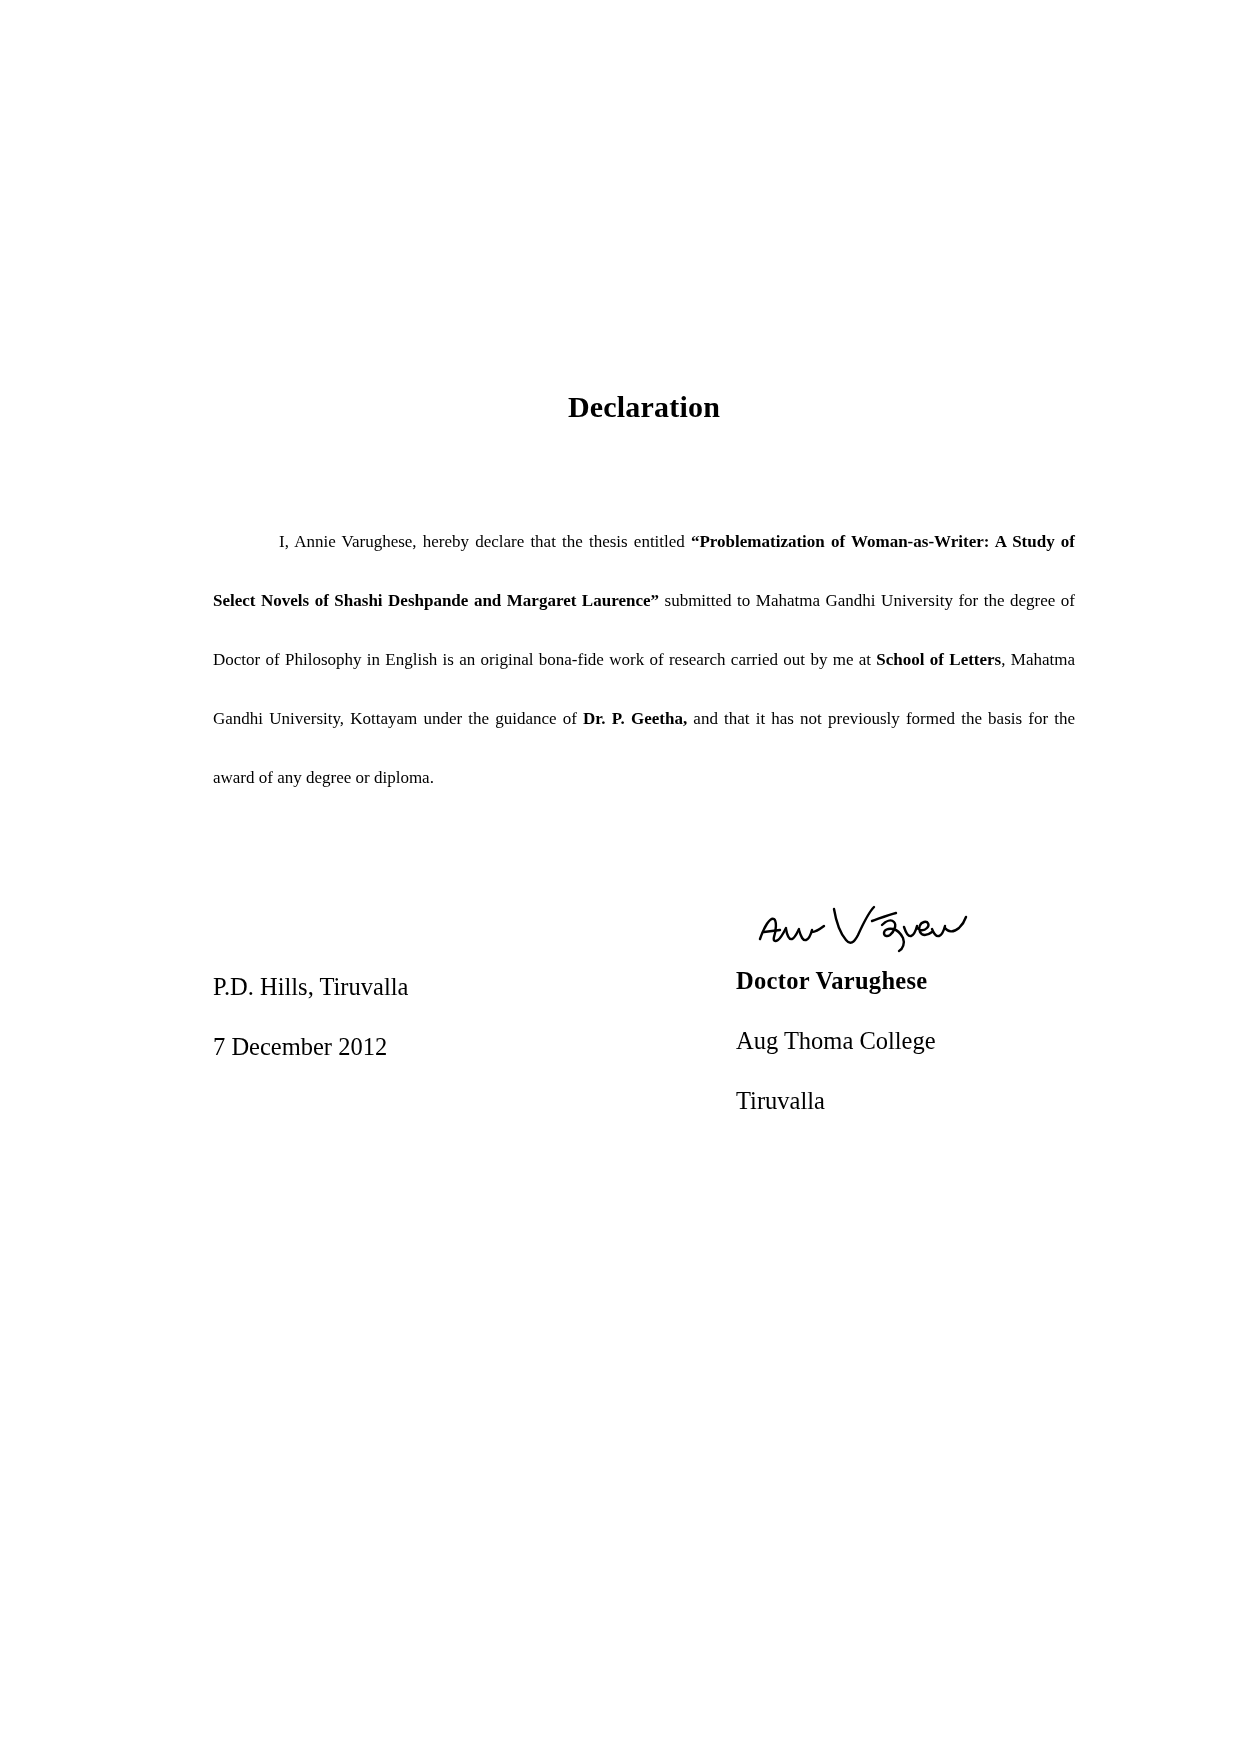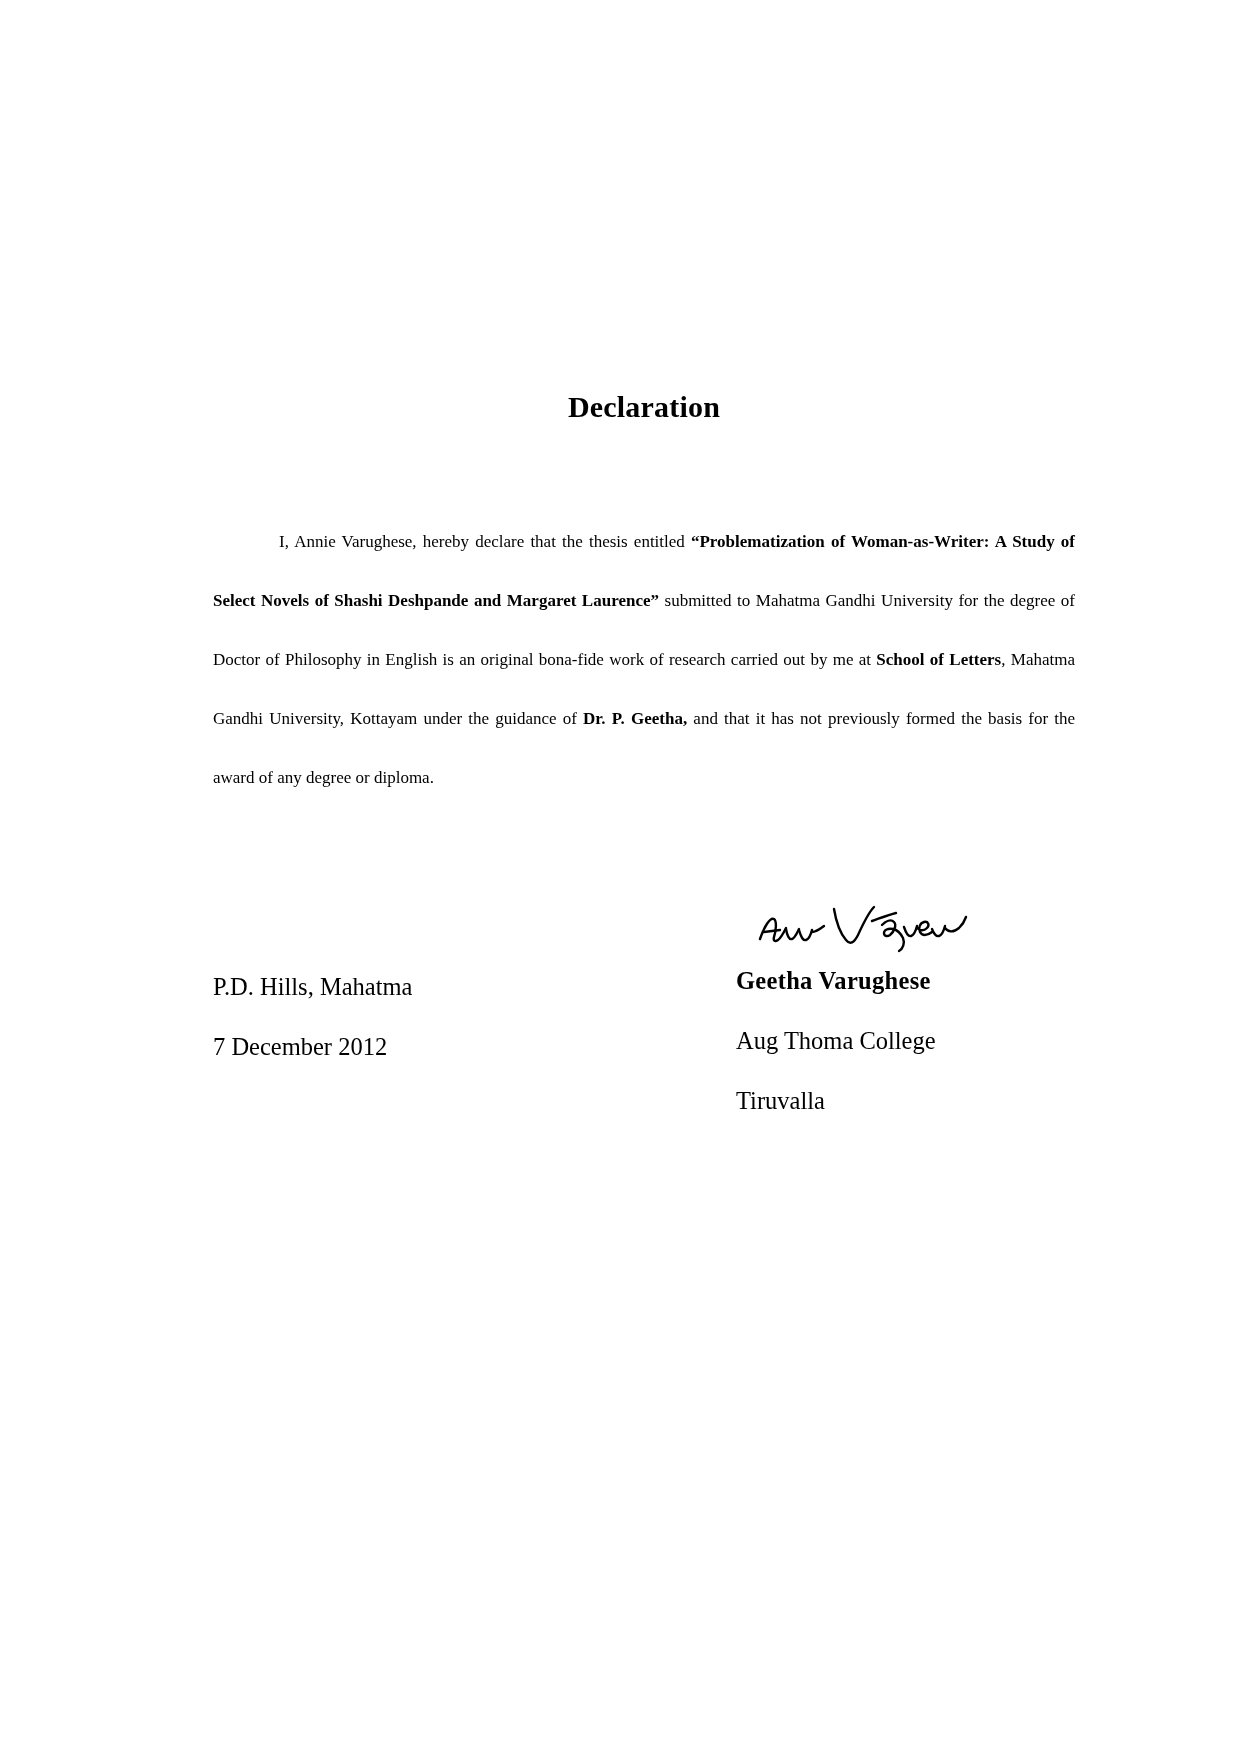--- a/index.html
+++ b/index.html
@@ -85,42 +85,42 @@
 <div class="page">
   <div class="content">
 
     <div class="doc-title">Declaration</div>
 
     <p class="declaration-body"><span>I, Annie Varughese, hereby declare that the thesis entitled </span><span class="b">“Problematization of Woman-as-Writer: A Study of Select Novels of Shashi Deshpande and Margaret Laurence”</span><span> submitted to Mahatma Gandhi University for the degree of Doctor of Philosophy in English is an original bona-fide work of research carried out by me at </span><span class="b">School of Letters</span><span>, Mahatma Gandhi University, Kottayam under the guidance of </span><span class="b">Dr. P. Geetha,</span><span> and that it has not previously formed the basis for the award of any degree or diploma.</span></p>
 
     <div class="signature-block">
 
       <div class="left-col">
-        <div class="spacer-line">P.D. Hills,  Mahatma</div>
+        <div class="spacer-line">P.D. Hills,  Tiruvalla</div>
         <div class="spacer-line">7 December 2012</div>
       </div>
 
       <div class="right-col">
         <svg class="sig-svg" width="220" height="58" viewBox="0 0 220 58" aria-hidden="true">
           <g fill="none" stroke="#000000" stroke-width="2.4" stroke-linecap="round" stroke-linejoin="round">
             <path d="M6 40 C10 28, 16 18, 20 20 C23 22, 22 32, 20 38 C19 42, 21 43, 24 41 C27 39, 30 33, 32 29"></path>
             <path d="M10 33 L26 31"></path>
             <path d="M32 30 C33 36, 35 41, 38 40 C41 39, 43 34, 45 30"></path>
             <path d="M45 31 C47 38, 49 42, 52 41 C55 40, 57 35, 58 31"></path>
             <path d="M58 33 C62 33, 66 30, 70 27"></path>
             <path d="M80 10 C82 22, 86 34, 92 41 C96 46, 100 44, 104 36 C109 25, 114 14, 120 8"></path>
             <path d="M118 22 C124 20, 134 16, 142 14"></path>
             <path d="M128 26 C132 22, 137 20, 140 23 C143 26, 140 33, 136 36 C133 38, 130 37, 130 34 C130 31, 134 29, 139 30 C144 31, 147 35, 149 39 C151 44, 149 50, 145 52"></path>
             <path d="M150 28 C152 34, 154 38, 157 37 C160 36, 162 31, 163 27"></path>
             <path d="M163 29 C166 32, 170 32, 173 29 C176 26, 174 22, 170 23 C166 24, 164 29, 166 33 C168 37, 173 37, 178 33"></path>
             <path d="M178 30 C180 35, 182 38, 185 37 C188 36, 190 31, 191 27"></path>
             <path d="M191 29 C194 33, 199 34, 205 29 C209 25, 211 21, 212 18"></path>
           </g>
         </svg>
-        <div class="spacer-line name-bold">Geetha Varughese</div>
+        <div class="spacer-line name-bold">Doctor Varughese</div>
         <div class="spacer-line">Aug Thoma College</div>
         <div class="spacer-line">Tiruvalla</div>
       </div>
 
     </div>
 
   </div>
 </div>
 
 </body></html>

